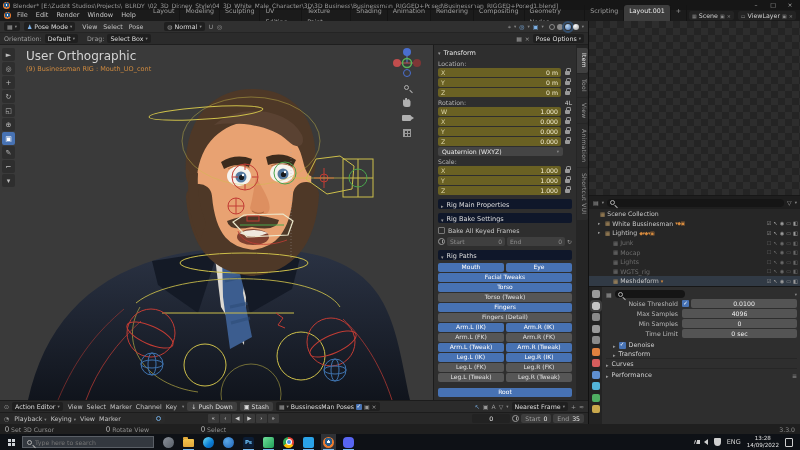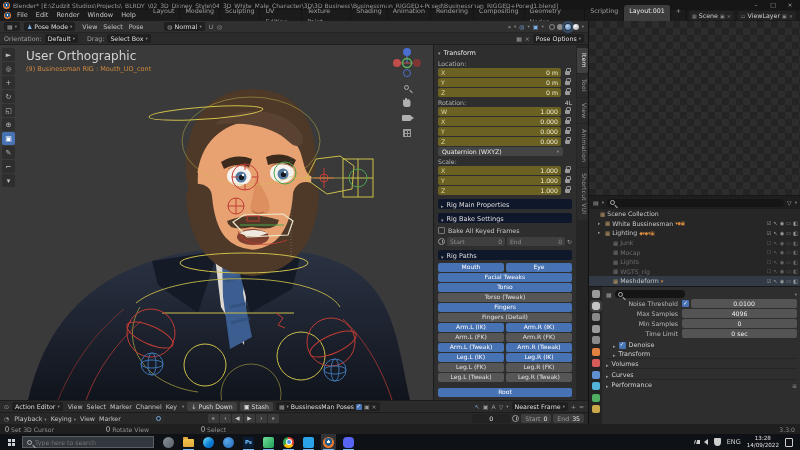--- a/index.html
+++ b/index.html
@@ -802,26 +802,20 @@
           </div>
             <div class="p-row sub">
             <span class="arr">▸</span>
 
             <span>Transform</span>
 
           </div>
             <div class="p-row">
             <span class="arr">▸</span>
 
-            <span>Volumes</span>
-
-          </div>
-            <div class="p-row">
-            <span class="arr">▸</span>
-
             <span>Curves</span>
 
           </div>
             <div class="p-row list">
             <span class="arr">▸</span>
 
             <span>Performance</span>
             <span class="p-list">≡</span>
           </div>
           </div>

